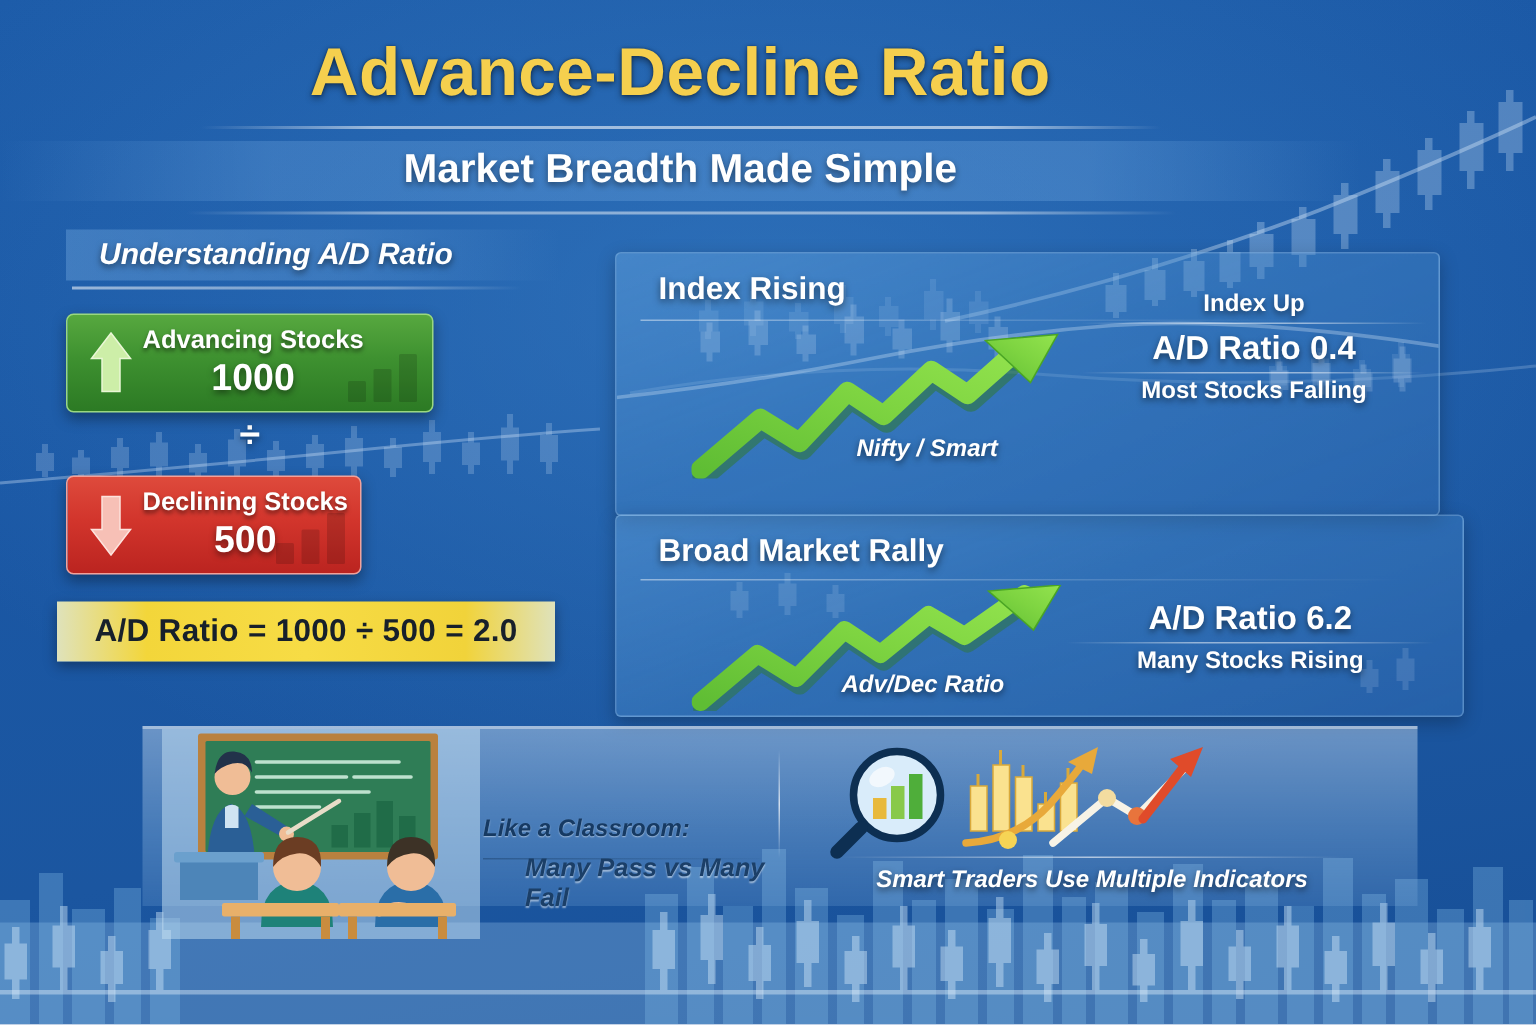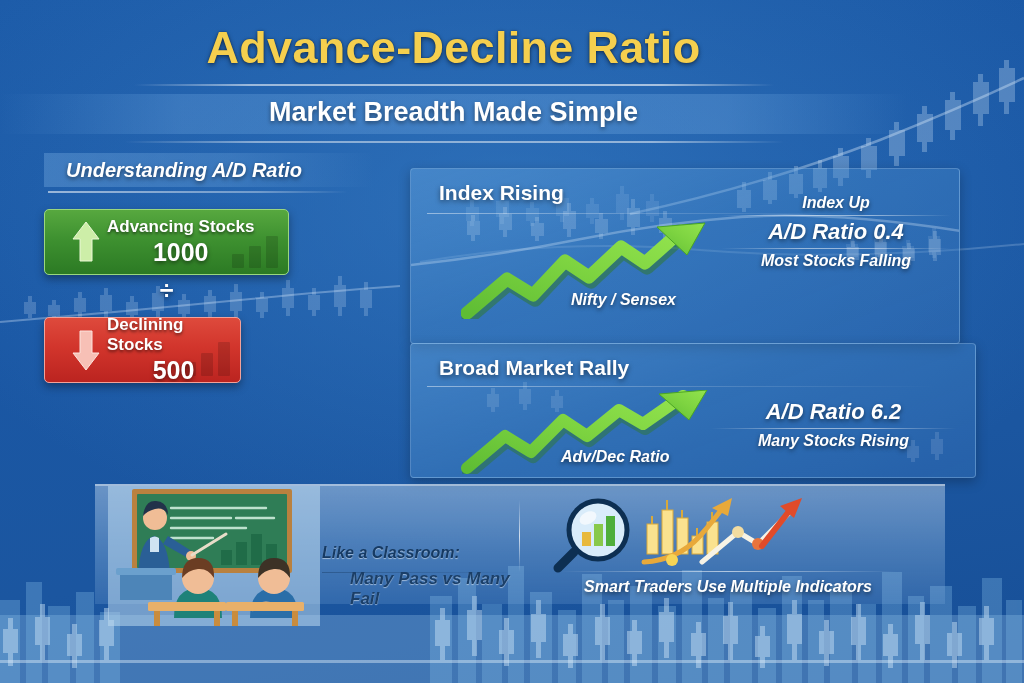--- a/index.html
+++ b/index.html
@@ -55,21 +55,21 @@
     font-size: 20px; font-weight: bold; font-style: italic; color: #fff;
     text-shadow: 0 2px 4px rgba(0,0,0,.5);
   }
   .sec-head-rule {
     width: 300px; height: 2px; margin: 4px 0 0 4px;
     background: linear-gradient(90deg, rgba(255,255,255,.55) 0%, rgba(255,255,255,.35) 70%, rgba(255,255,255,0) 100%);
   }
 
   .stat-box {
     position: relative; margin-top: 16px; height: 66px; border-radius: 5px;
-    display: flex; align-items: center; padding-left: 26px;
+    display: flex; align-items: center; padding-left: 14px;
     box-shadow: 0 4px 9px rgba(0,0,0,.35);
     overflow: hidden;
   }
   .stat-box.green {
     width: 245px;
     background: linear-gradient(180deg, #57a83f 0%, #3e9130 45%, #2c7a24 100%);
     border: 1px solid #9ad77e;
   }
   .stat-box.red {
     width: 197px; margin-top: 14px;
@@ -120,21 +120,21 @@
     text-shadow: 0 2px 5px rgba(0,0,0,.5);
   }
   .card-title-rule {
     position: absolute; left: 16px; height: 1px;
     background: linear-gradient(90deg, rgba(255,255,255,.45), rgba(255,255,255,.18), rgba(255,255,255,0));
   }
   .arrow-caption {
     position: absolute; font-size: 16px; font-weight: bold; font-style: italic;
     color: #ffffff; text-shadow: 0 2px 4px rgba(0,0,0,.55);
   }
-  .right-stack { position: absolute; text-align: center; font-style: italic; }
+  .right-stack { position: absolute; text-align: center; }
   .rs-line {
     font-weight: bold; color: #ffffff; text-shadow: 0 2px 4px rgba(0,0,0,.5);
     padding: 3px 10px;
   }
   .rs-rule {
     height: 1px;
     background: linear-gradient(90deg, rgba(255,255,255,0), rgba(255,255,255,.5) 35%, rgba(255,255,255,.5) 65%, rgba(255,255,255,0));
   }
   .rs-sm { font-size: 16px; }
   .rs-lg { font-size: 22px; }
@@ -401,20 +401,23 @@
       </div>
       <svg class="stat-arrow" viewBox="0 0 30 44">
         <path d="M15 42 L2 25 L9 25 L9 3 L21 3 L21 25 L28 25 Z" fill="#f7c0b6" stroke="#fde3dd" stroke-width="1"></path>
       </svg>
       <div class="stat-txt">
         <div class="stat-label">Declining Stocks</div>
         <div class="stat-value">500</div>
       </div>
     </div>
 
+    <div class="ratio-band">
+      <div class="ratio-text">A/D Ratio = 1000 ÷ 500 = 2.0</div>
+    </div>
   </div>
 
   <div class="card" id="card-rising">
     <svg style="position:absolute;inset:0" width="550" height="158">
       <g opacity=".18" fill="#e6f2ff">
         <rect x="60" y="46" width="4" height="26"></rect>
           <rect x="56" y="52" width="13" height="14"></rect>
         <rect x="92" y="38" width="4" height="30"></rect>
           <rect x="88" y="45" width="13" height="16"></rect>
         <rect x="124" y="48" width="4" height="24"></rect>
@@ -448,21 +451,21 @@
           <stop offset="0%" stop-color="#5fbd34"></stop>
             <stop offset="55%" stop-color="#7ed441"></stop>
             <stop offset="100%" stop-color="#93e34e"></stop>
         </linearGradient>
       </defs>
       <path d="M6 92 L46 58 L72 74 L104 40 L128 56 L160 26 L184 42 L220 10" fill="none" stroke="#2f7a16" stroke-opacity=".45" stroke-width="15" stroke-linecap="round" stroke-linejoin="round" transform="translate(2,4)"></path>
       <path d="M6 92 L46 58 L72 74 L104 40 L128 56 L160 26 L184 42 L220 10" fill="none" stroke="url(#grnA)" stroke-width="13" stroke-linecap="round" stroke-linejoin="round"></path>
       <path d="M244 2 L196 6 L226 34 Z" fill="url(#grnA)" stroke="#4aa524" stroke-width="1"></path>
     </svg>
 
-    <div class="arrow-caption" style="left:160px;top:122px">Nifty / Sensex</div>
+    <div class="arrow-caption" style="left:160px;top:122px">Nifty / Smart</div>
 
     <div class="right-stack" style="left:310px;top:22px;width:230px">
       <div class="rs-line rs-sm">Index Up</div>
       <div class="rs-rule"></div>
       <div class="rs-line rs-lg">A/D Ratio 0.4</div>
       <div class="rs-rule"></div>
       <div class="rs-line rs-sm">Most Stocks Falling</div>
     </div>
   </div>
 

